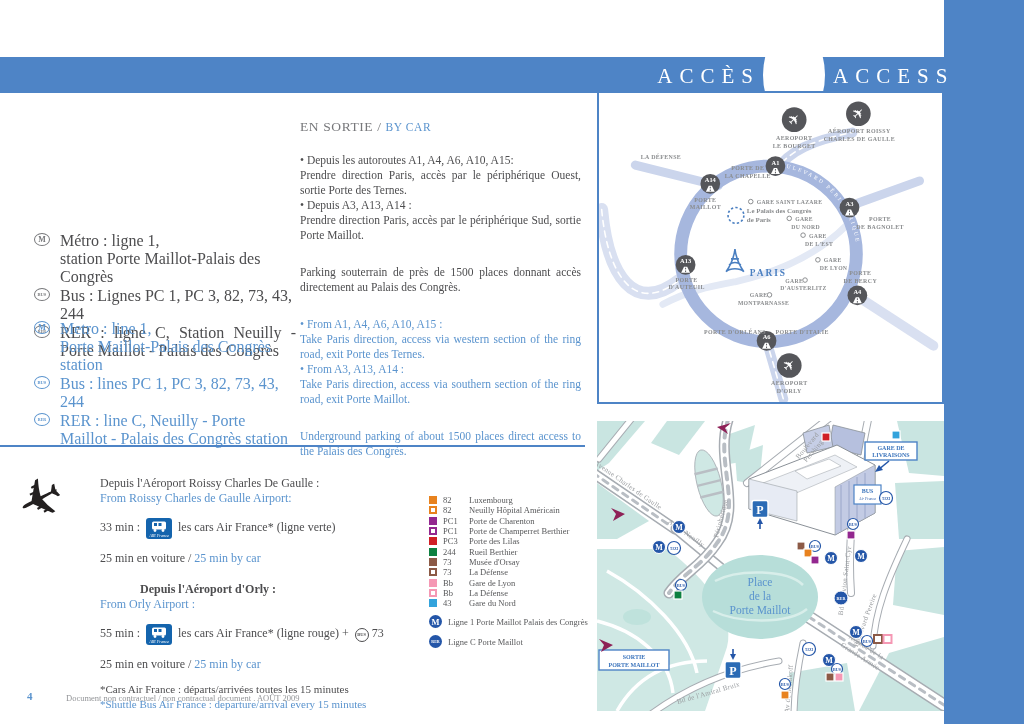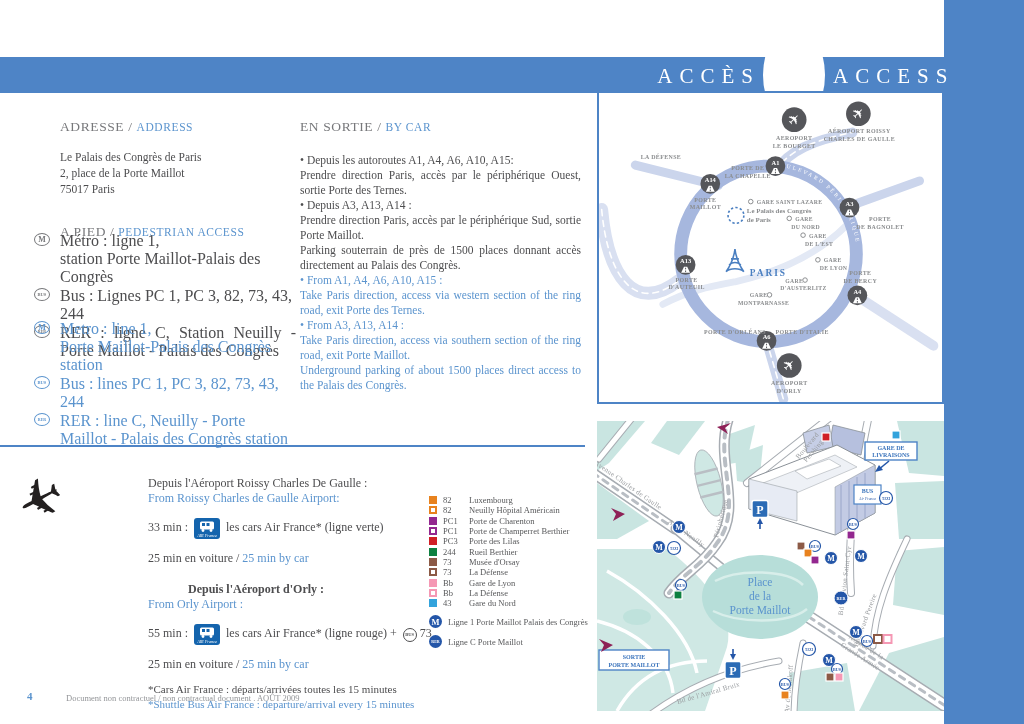--- a/index.html
+++ b/index.html
@@ -24,26 +24,26 @@
   .t-icon{flex:0 0 16px;margin-right:10px;margin-top:1px;width:13px;height:13px;border-radius:50%;
           border:1px solid #77787b;color:#77787b;display:flex;align-items:center;justify-content:center;
           font-weight:bold;box-sizing:border-box;}
   .t-text{white-space:pre-line;width:236px;}
   .transit.en .t-icon{border-color:#5b94ce;color:#5b94ce;}
   .transit.en .t-text{color:#5b94ce;}
   .ic-m{font-size:8px;}.ic-bus{font-size:4.5px;}.ic-rer{font-size:4px;}
   .car-col{left:300px;top:119px;width:281px;}
   .just{text-align:justify;}
   .blue{color:#5b94ce;}
-  .mt18{margin-top:18px;}.mt14{margin-top:0;}.mt12{margin-top:12px;}
+  .mt18{margin-top:18px;}.mt14{margin-top:22px;}.mt12{margin-top:12px;}
   
   .divider{position:absolute;left:0;top:445px;width:585px;height:2px;background:#4e84c6;}
   .plane-big{position:absolute;left:18px;top:468px;font-size:54px;color:#232020;
              transform:scaleX(-1) rotate(28deg);}
-  .air-col{left:100px;top:476px;width:390px;font-size:12px;line-height:15px;margin-left:48px;}
+  .air-col{left:100px;top:476px;width:390px;font-size:12px;line-height:15px;}
   .af-badge{display:inline-block;vertical-align:middle;margin:0 6px;}
   .bus-inline{display:inline-flex;vertical-align:middle;width:14px;height:14px;border-radius:50%;
               border:1px solid #4d4d4f;color:#4d4d4f;font-size:4.5px;font-weight:bold;
               align-items:center;justify-content:center;box-sizing:border-box;margin:0 3px;}
   .bold{font-weight:bold;padding-left:40px;}
   .note{font-size:11px;}
   
   .legend{position:absolute;left:429px;top:495px;width:160px;font-size:8.5px;color:#58595b;}
   .lg-row{display:flex;align-items:center;height:10.3px;}
   .sw{width:8px;height:8px;box-sizing:border-box;margin-right:6px;flex:0 0 8px;}
@@ -83,29 +83,20 @@
 <body>
 
 <div class="page">
 
   <div class="side-band"></div>
   <div class="header-band"></div>
   <div class="header-ellipse"></div>
   <span class="title-fr">ACCÈS</span>
   <span class="title-en">ACCESS</span>
 
-  <div class="col addr-col">
-    <div class="sec-h"><span>ADRESSE / </span><span class="en">ADDRESS</span></div>
-    <div class="addr-lines">
-      <div>Le Palais des Congrès de Paris</div>
-      <div>2, place de la Porte Maillot</div>
-      <div>75017 Paris</div>
-    </div>
-    <div class="sec-h apied-h"><span>A PIED / </span><span class="en">PEDESTRIAN ACCESS</span></div>
-  </div>
 
   <div class="transit fr" style="top:232px">
     <div class="transit-row">
       <span class="t-icon ic-m">M</span>
       <div class="t-text">Métro : ligne 1,
 station Porte Maillot-Palais des Congrès</div>
     </div>
     <div class="transit-row">
       <span class="t-icon ic-bus">BUS</span>
       <div class="t-text">Bus : Lignes PC 1, PC 3, 82, 73, 43, 244</div>

